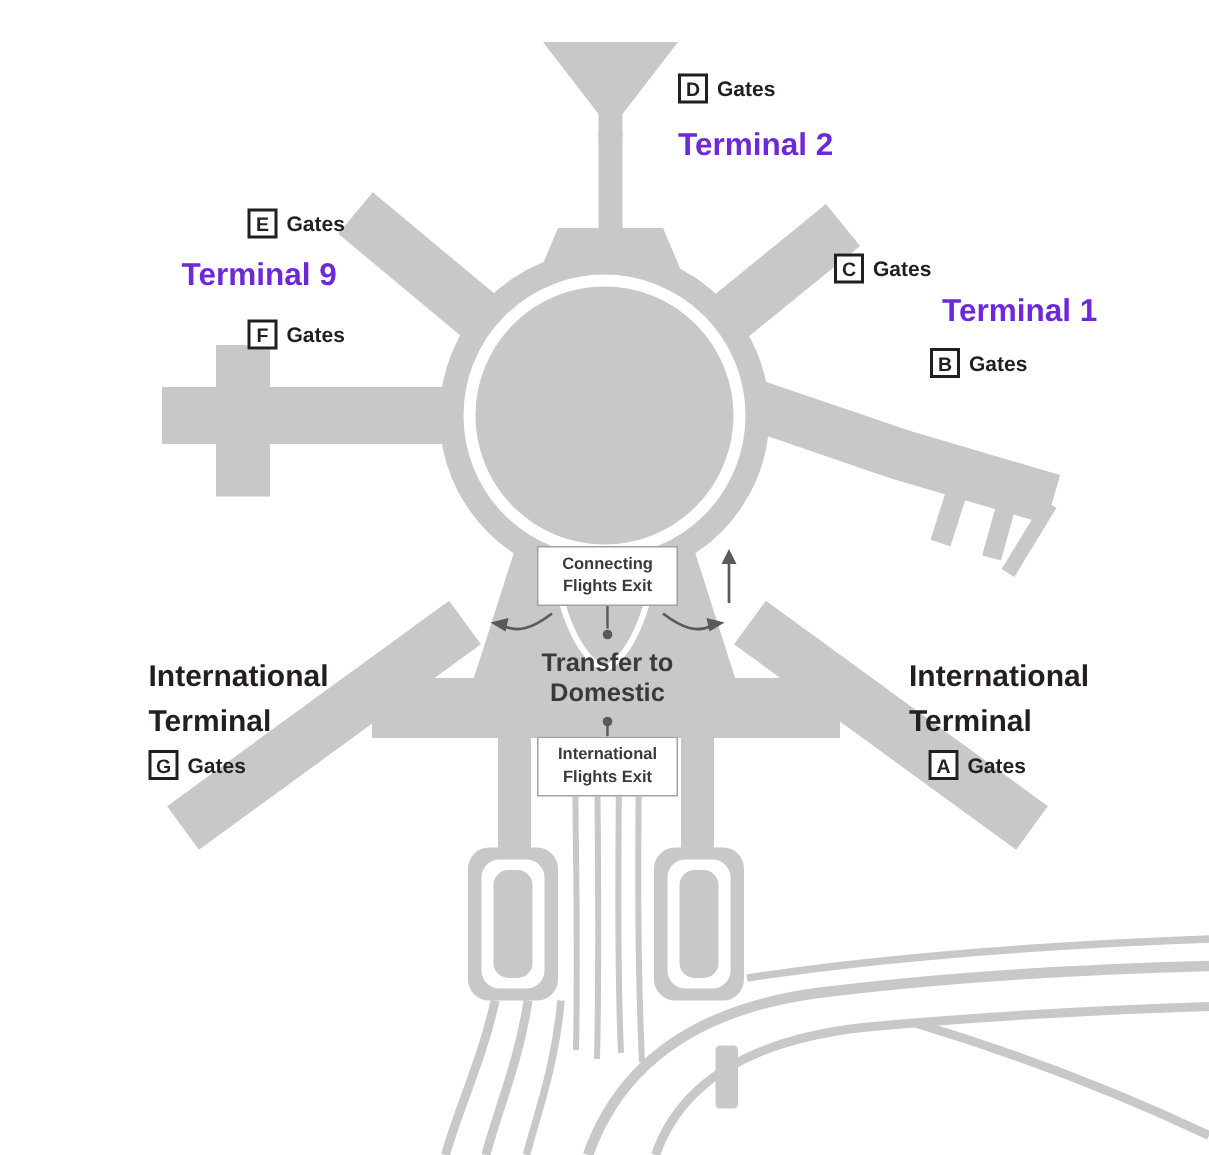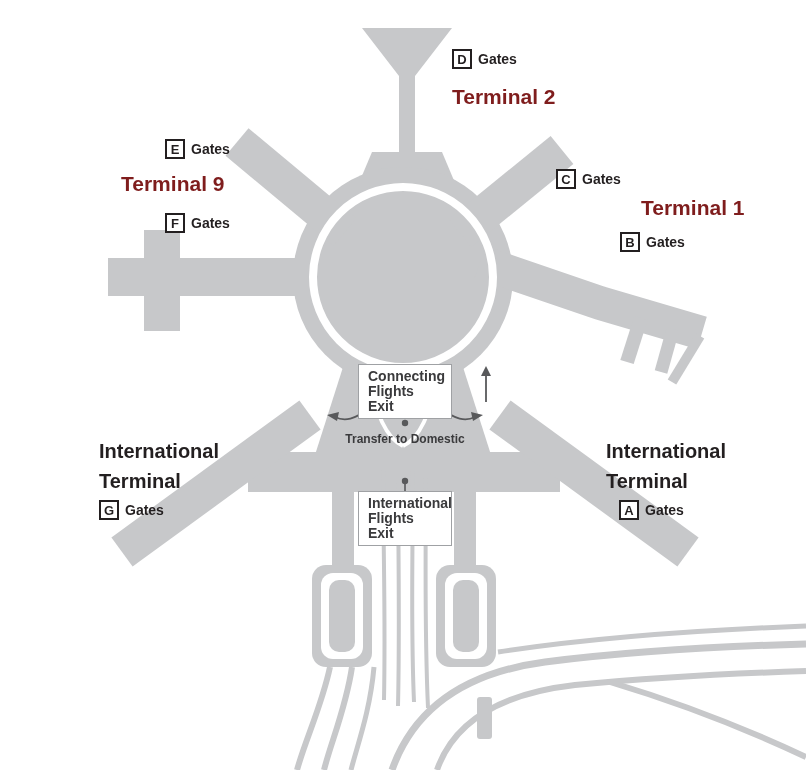--- a/index.html
+++ b/index.html
@@ -7,43 +7,43 @@
     position:relative;
     width:806px;height:770px;
     background:#fff;
     font-family:"Liberation Sans", sans-serif;
     color:#231f20;
     overflow:hidden;
   }
   #map-svg{position:absolute;left:0;top:0;}
   .abs{position:absolute;}
   .terminal-title{
-    font-size:21px;font-weight:bold;color:#7f1d1d;white-space:nowrap;
+    font-size:21px;font-weight:bold;color:#6d28d9;white-space:nowrap;
   }
   .intl-title{
     font-size:20px;font-weight:bold;line-height:30px;color:#231f20;white-space:nowrap;
   }
   .gate{
     position:absolute;display:flex;align-items:center;gap:6px;
     font-weight:bold;font-size:14px;color:#231f20;white-space:nowrap;
   }
   .badge{
     display:inline-flex;align-items:center;justify-content:center;
     width:16px;height:16px;border:2px solid #231f20;background:#fff;
     font-weight:bold;font-size:13px;line-height:1;
   }
   .callout-box{
     position:absolute;width:94px;background:#fff;
     border:1px solid #9fa1a4;
-    font-size:14px;font-weight:600;line-height:15px;
+    text-align:center;font-size:11px;font-weight:600;line-height:15px;
     color:#3a3a3c;padding:4px 9px;box-sizing:border-box;
   }
   .transfer-label{
     position:absolute;left:322px;top:432px;width:166px;text-align:center;
-    font-size:12px;font-weight:600;color:#3a3a3c;
+    font-size:17px;font-weight:600;color:#3a3a3c;
   }
 </style>
 </head>
 <body>
 
 <div id="stage">
 
   <svg id="map-svg" width="806" height="770" viewBox="0 0 806 770">
 
     <g fill="#c7c8ca" stroke="none">
@@ -122,21 +122,21 @@
       <polygon points="483,415 471,412 473,421" stroke="none"></polygon>
       <line x1="486" y1="402" x2="486" y2="373" stroke-width="1.8"></line>
       <polygon points="486,366 481,376 491,376" stroke="none"></polygon>
     </g>
   </svg>
 
   <div class="abs terminal-title" style="left:452px;top:85px;">Terminal 2</div>
 
   <div class="abs terminal-title" style="left:121px;top:172px;">Terminal 9</div>
 
-  <div class="abs terminal-title" style="left:628px;top:196px;margin-left:13px;">Terminal 1</div>
+  <div class="abs terminal-title" style="left:628px;top:196px;">Terminal 1</div>
 
   <div class="abs intl-title" style="left:99px;top:436px;">
     <div>International</div>
     <div>Terminal</div>
   </div>
 
   <div class="abs intl-title" style="left:606px;top:436px;">
     <div>International</div>
     <div>Terminal</div>
   </div>

